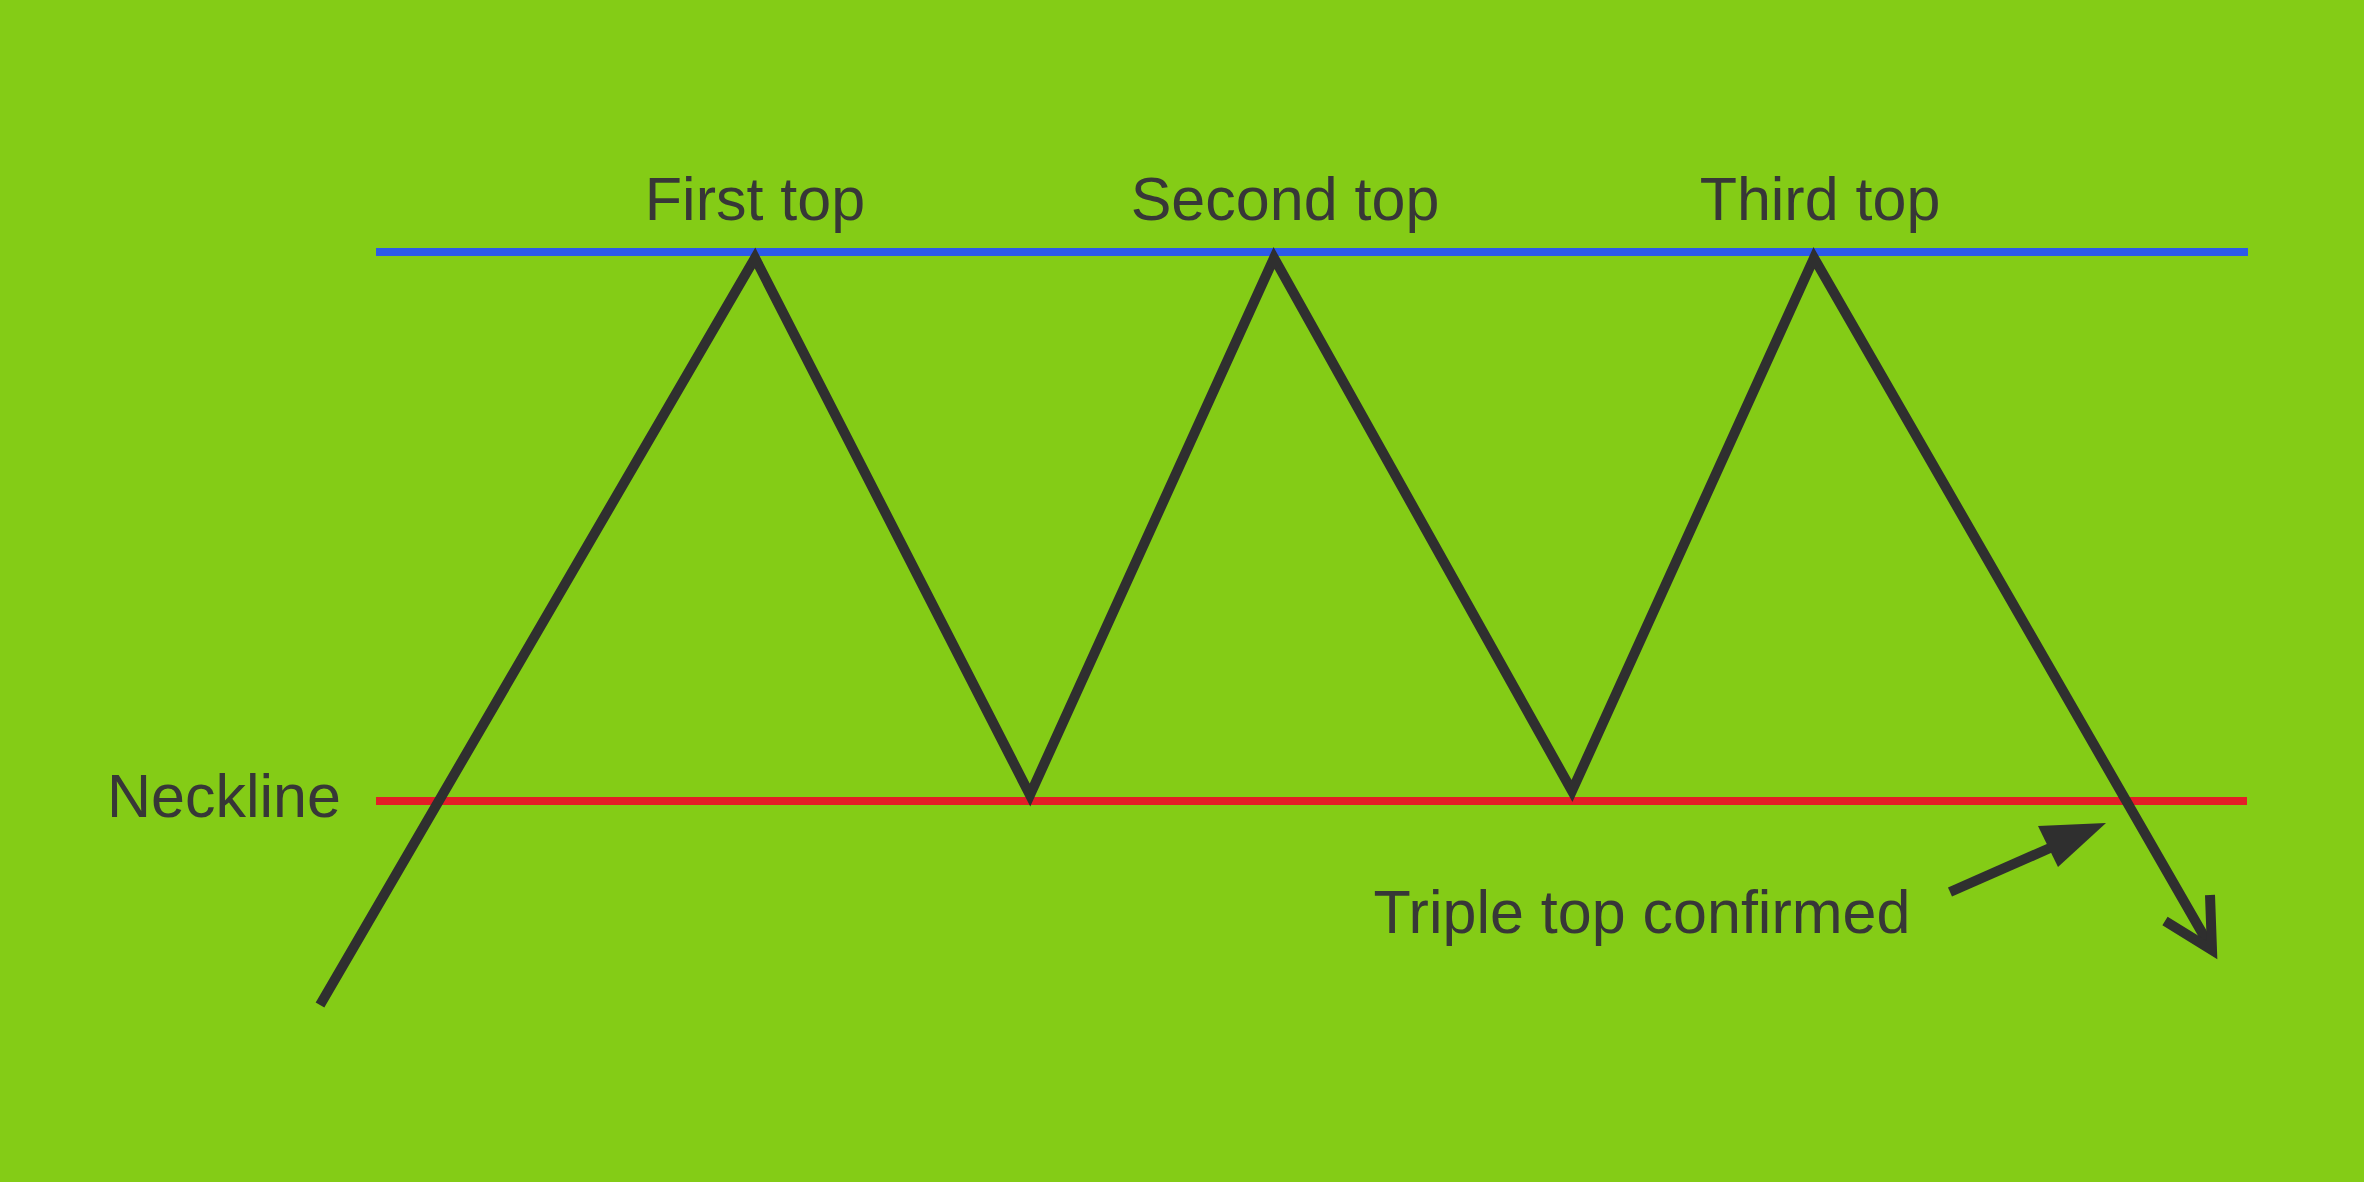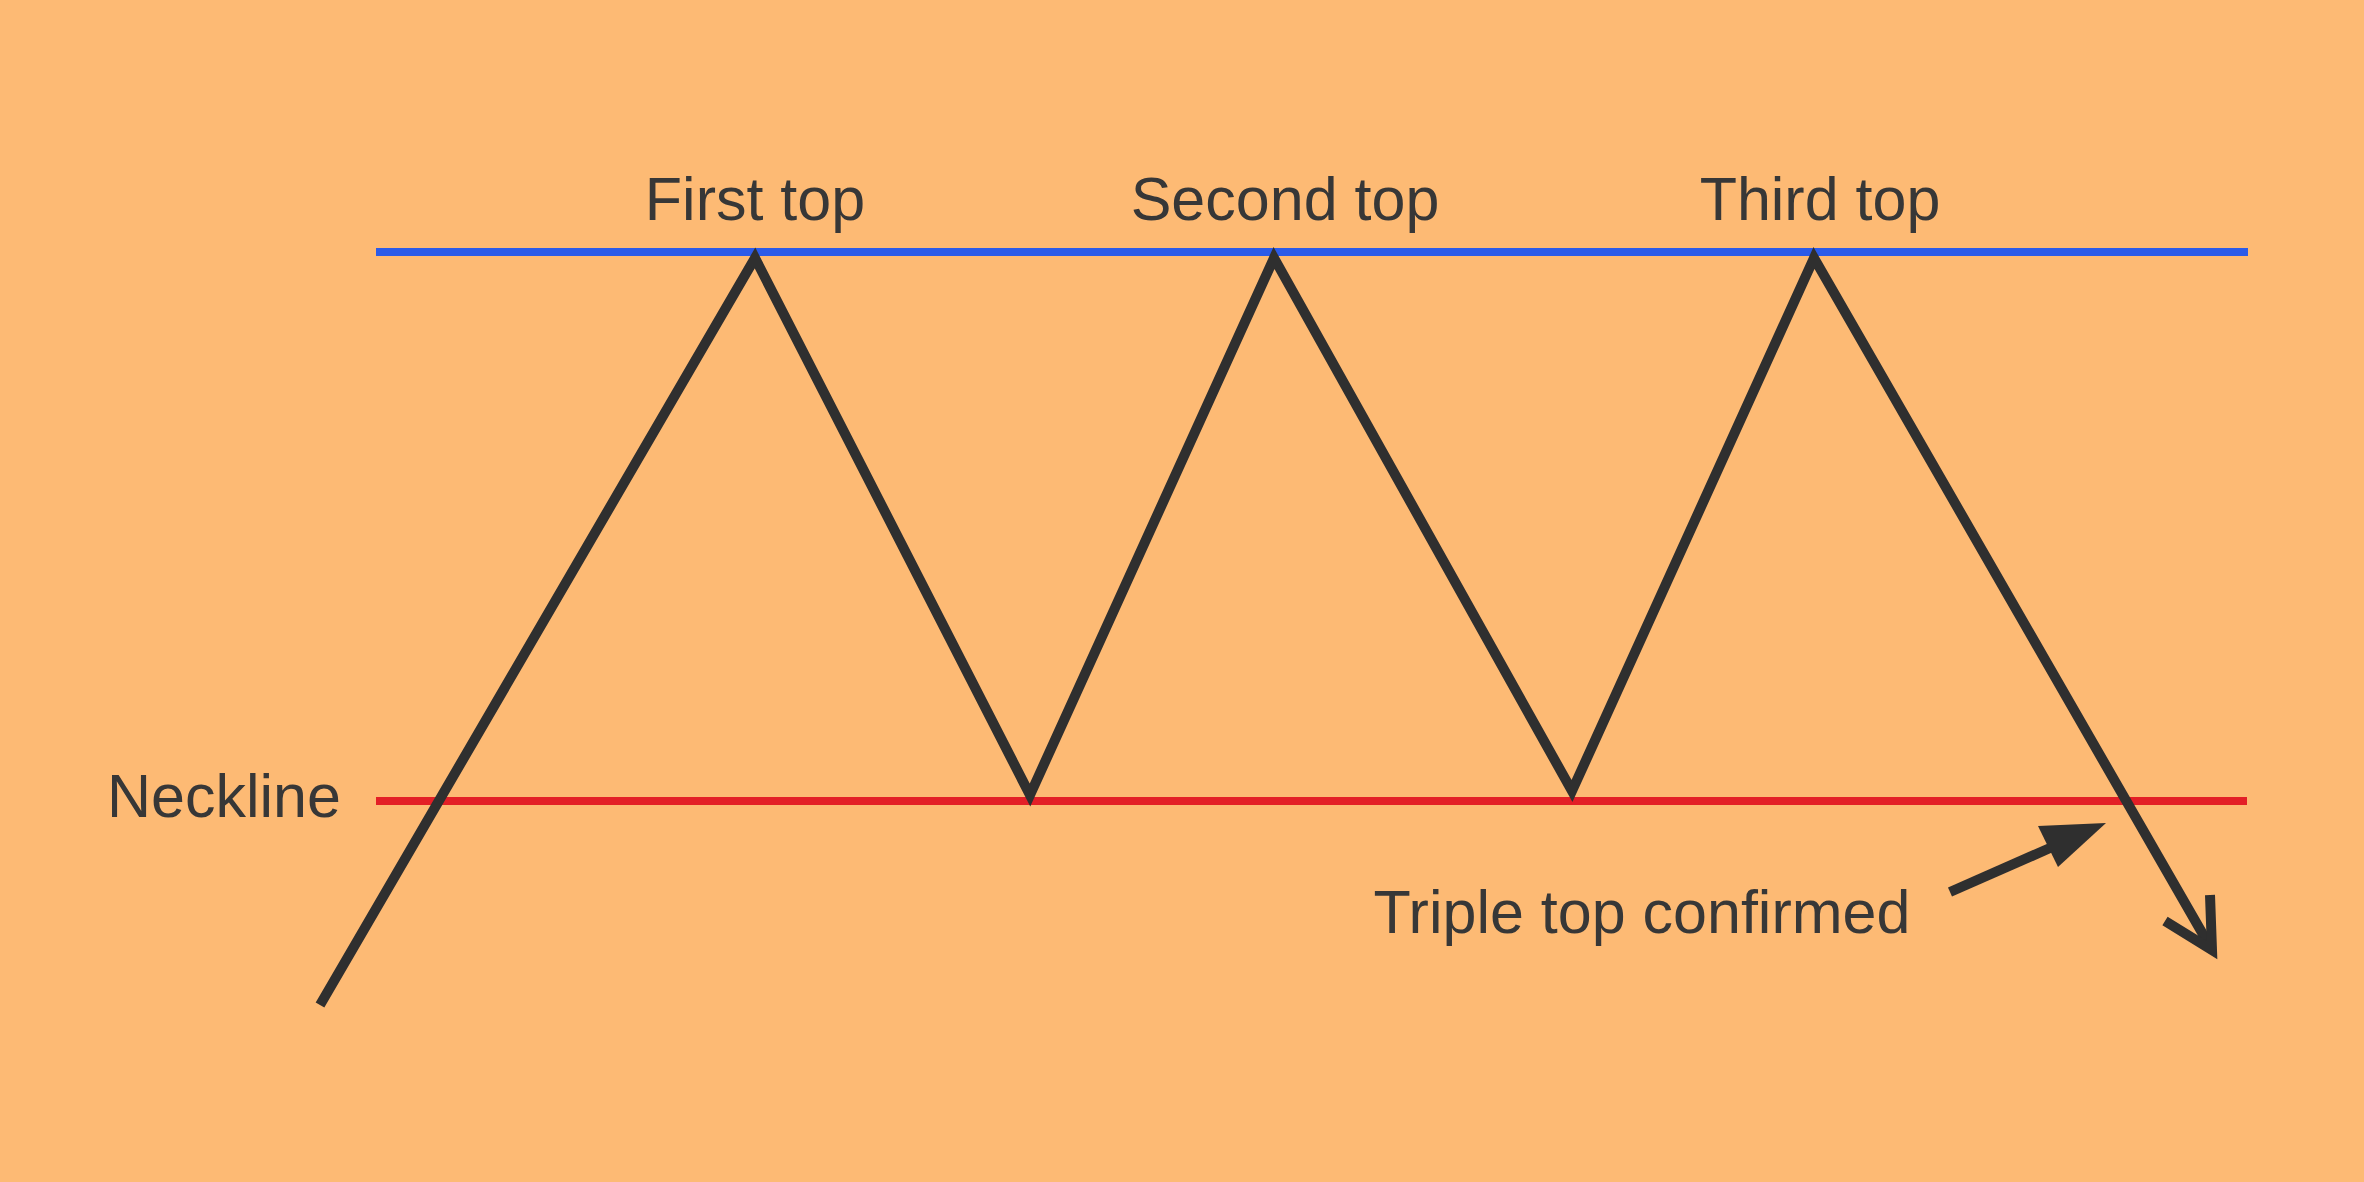--- a/index.html
+++ b/index.html
@@ -4,21 +4,21 @@
 <style>
   html, body {
     margin: 0;
     padding: 0;
     background: #ffffff;
   }
   .stage {
     position: relative;
     width: 2364px;
     height: 1182px;
-    background: #fdba74;
+    background: #84cc16;
     overflow: hidden;
   }
   .stage svg {
     display: block;
     width: 100%;
     height: 100%;
   }
   .diagram-label {
     font-family: "Liberation Sans", "DejaVu Sans", sans-serif;
     font-size: 61px;

